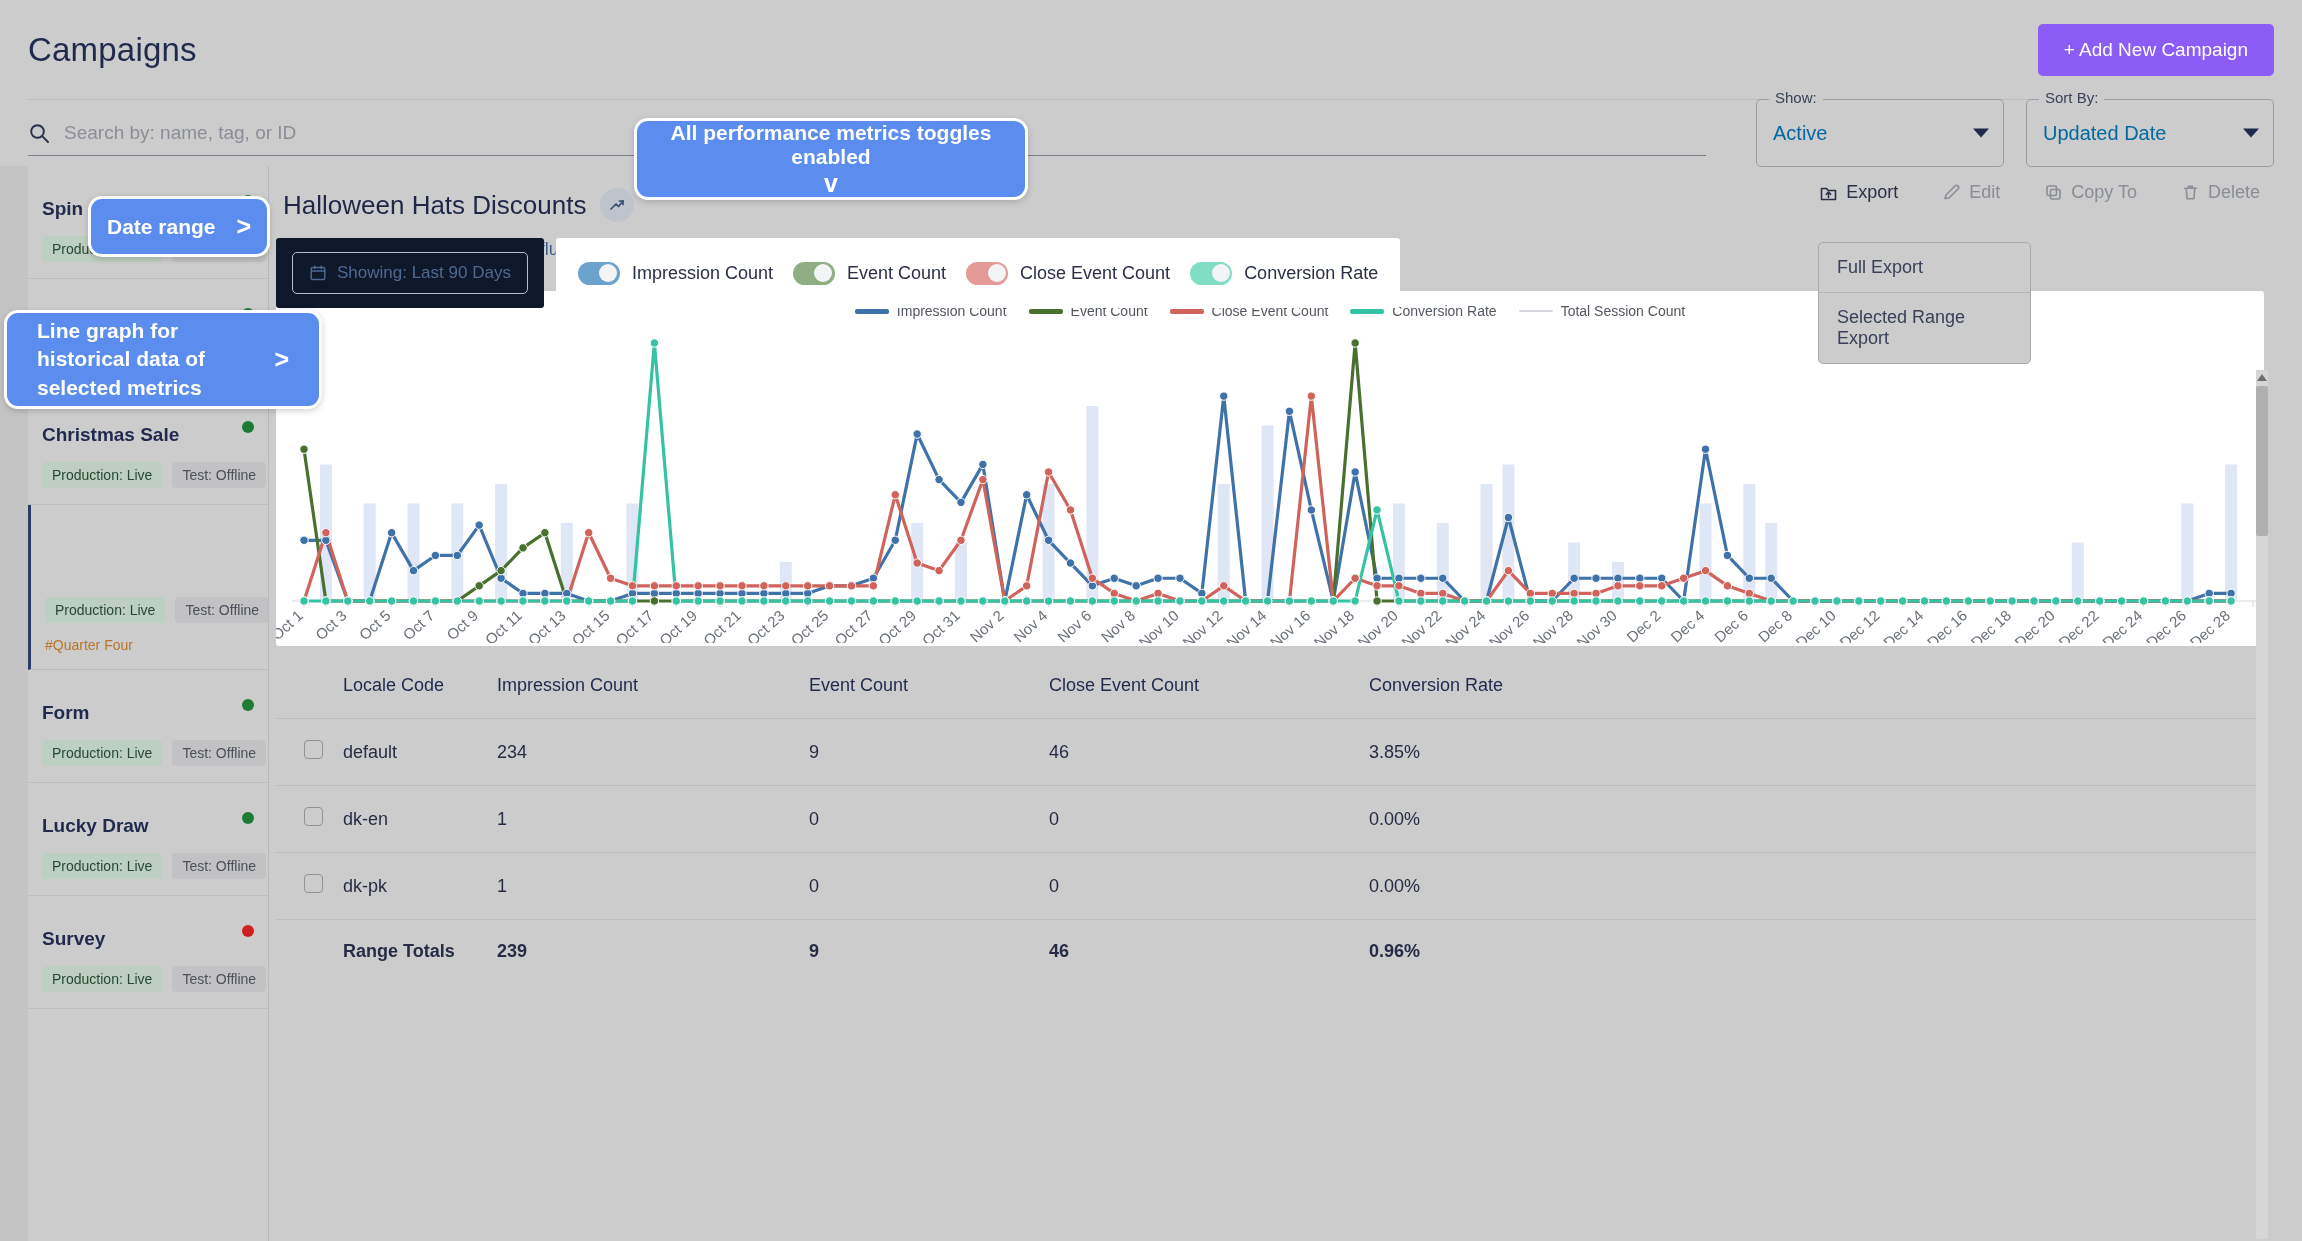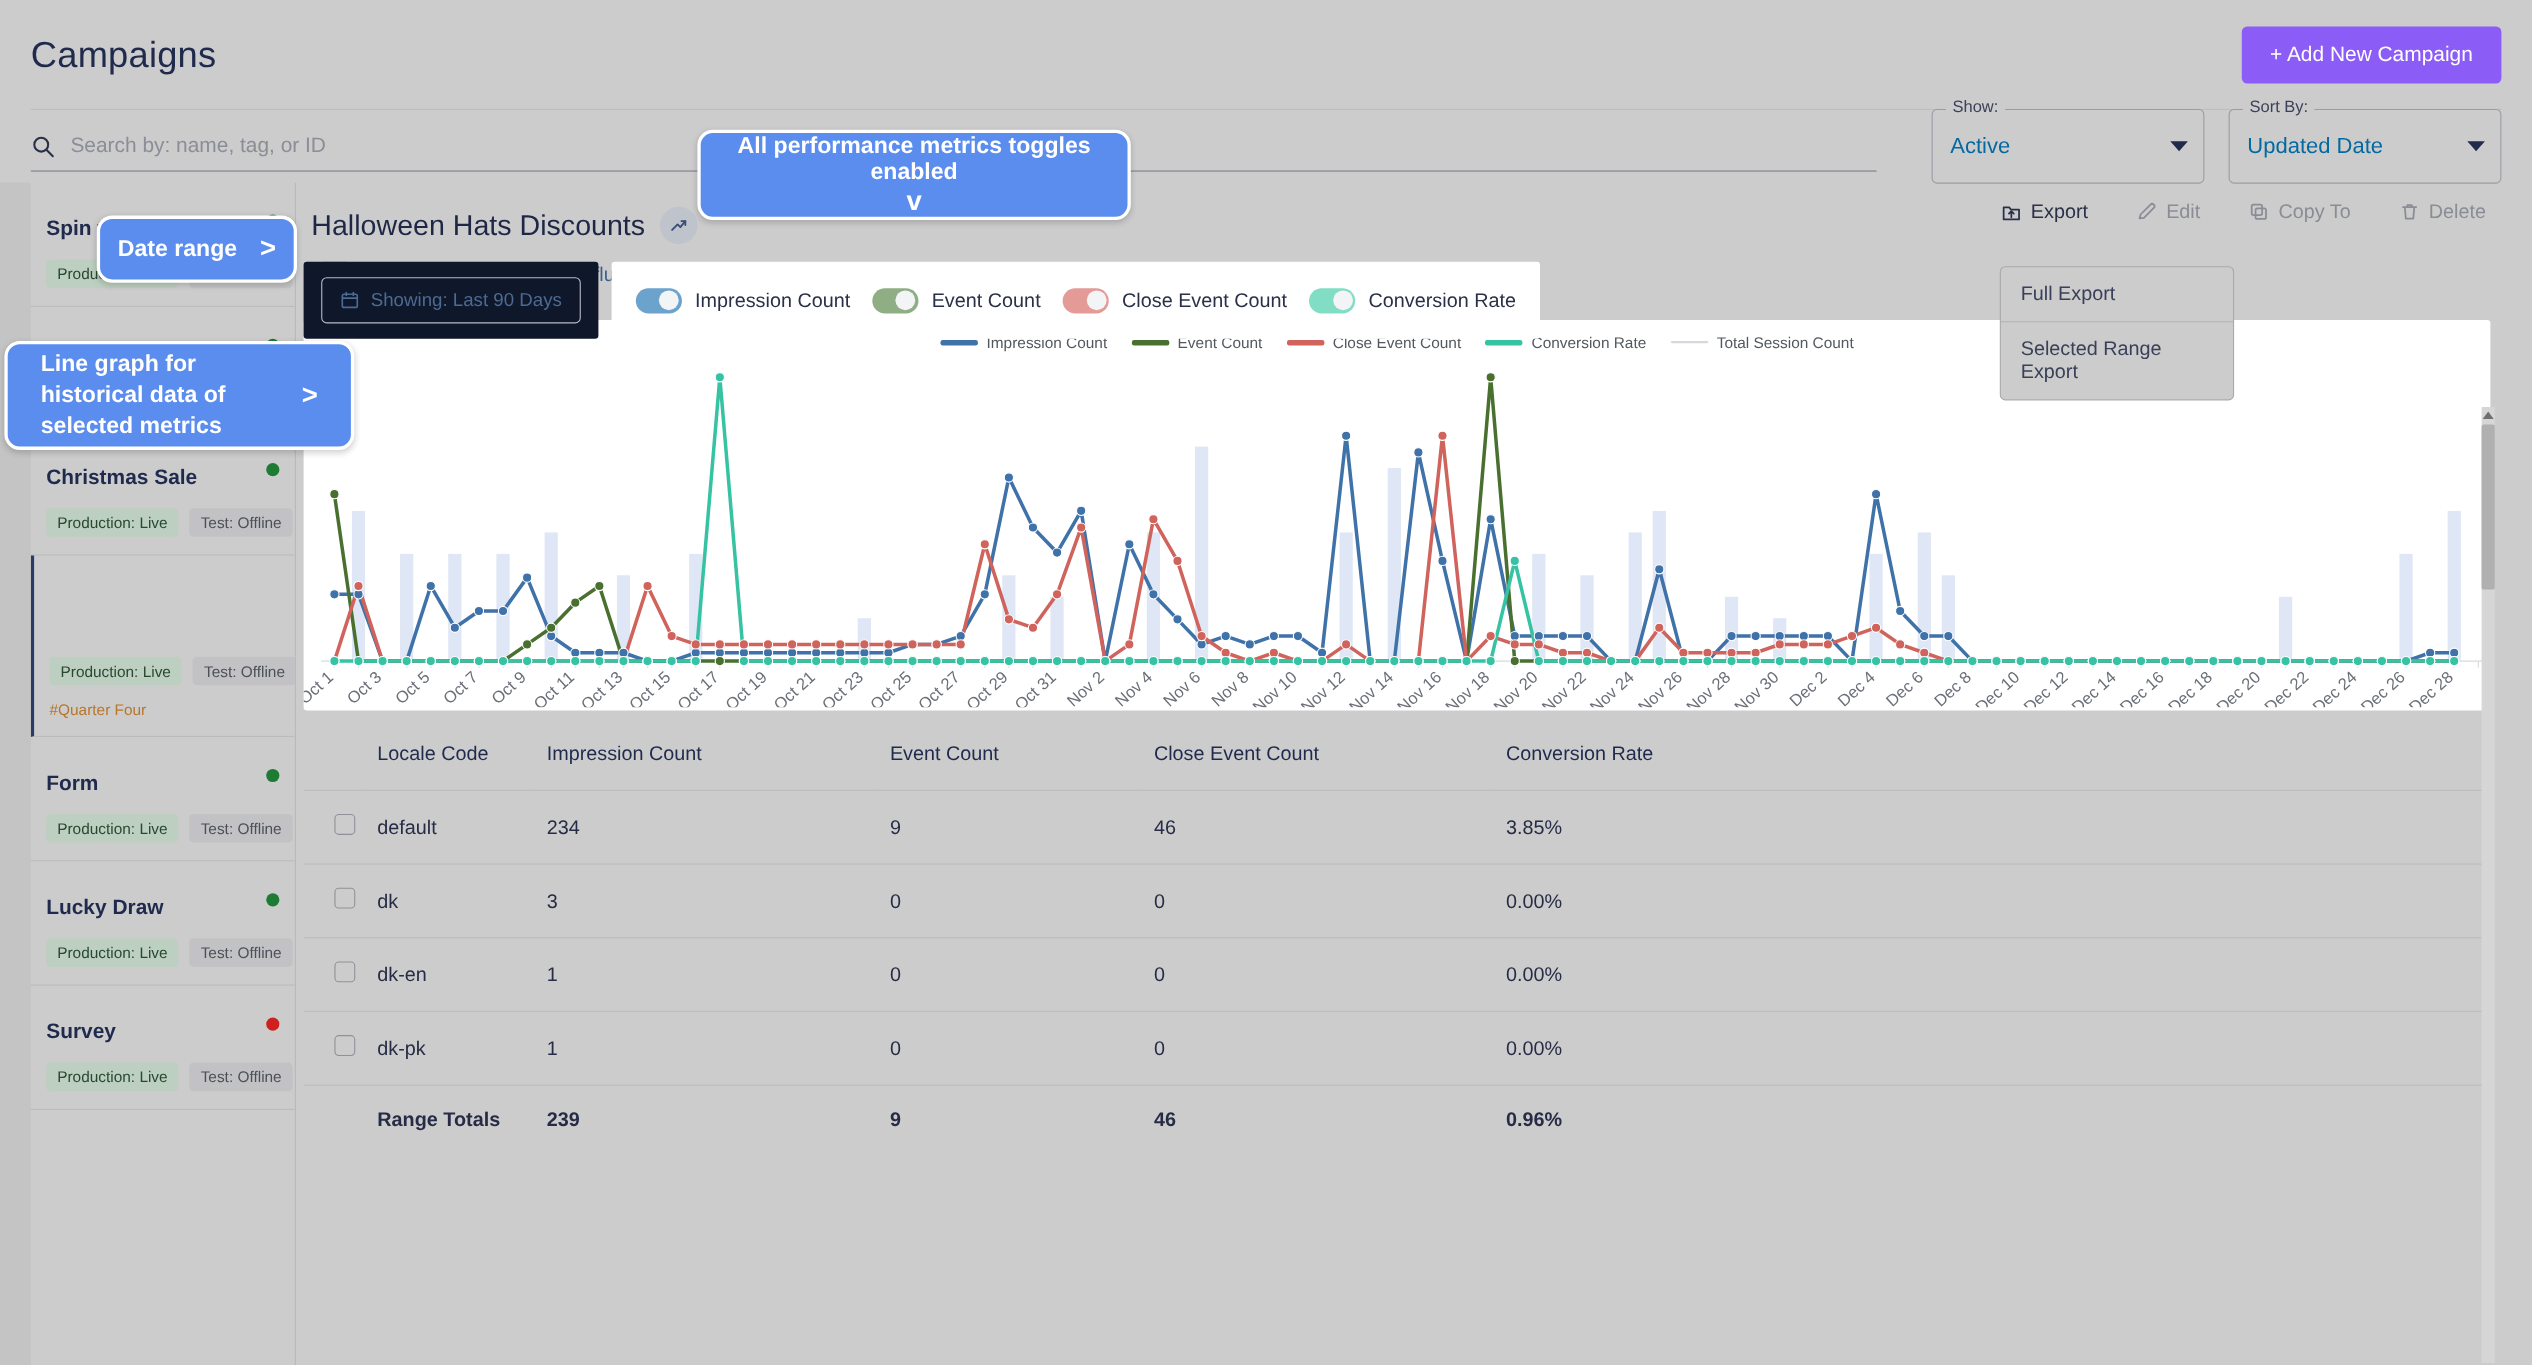--- a/index.html
+++ b/index.html
@@ -1024,28 +1024,20 @@
           <tr>
             <td class="col-cb"><span class="cb"></span></td>
             <td>default</td>
             <td>234</td>
             <td>9</td>
             <td>46</td>
             <td>3.85%</td>
           </tr>
           <tr>
             <td class="col-cb"><span class="cb"></span></td>
-            <td>dk</td>
-            <td>3</td>
-            <td>0</td>
-            <td>0</td>
-            <td>0.00%</td>
-          </tr>
-          <tr>
-            <td class="col-cb"><span class="cb"></span></td>
             <td>dk-en</td>
             <td>1</td>
             <td>0</td>
             <td>0</td>
             <td>0.00%</td>
           </tr>
           <tr>
             <td class="col-cb"><span class="cb"></span></td>
             <td>dk-pk</td>
             <td>1</td>

